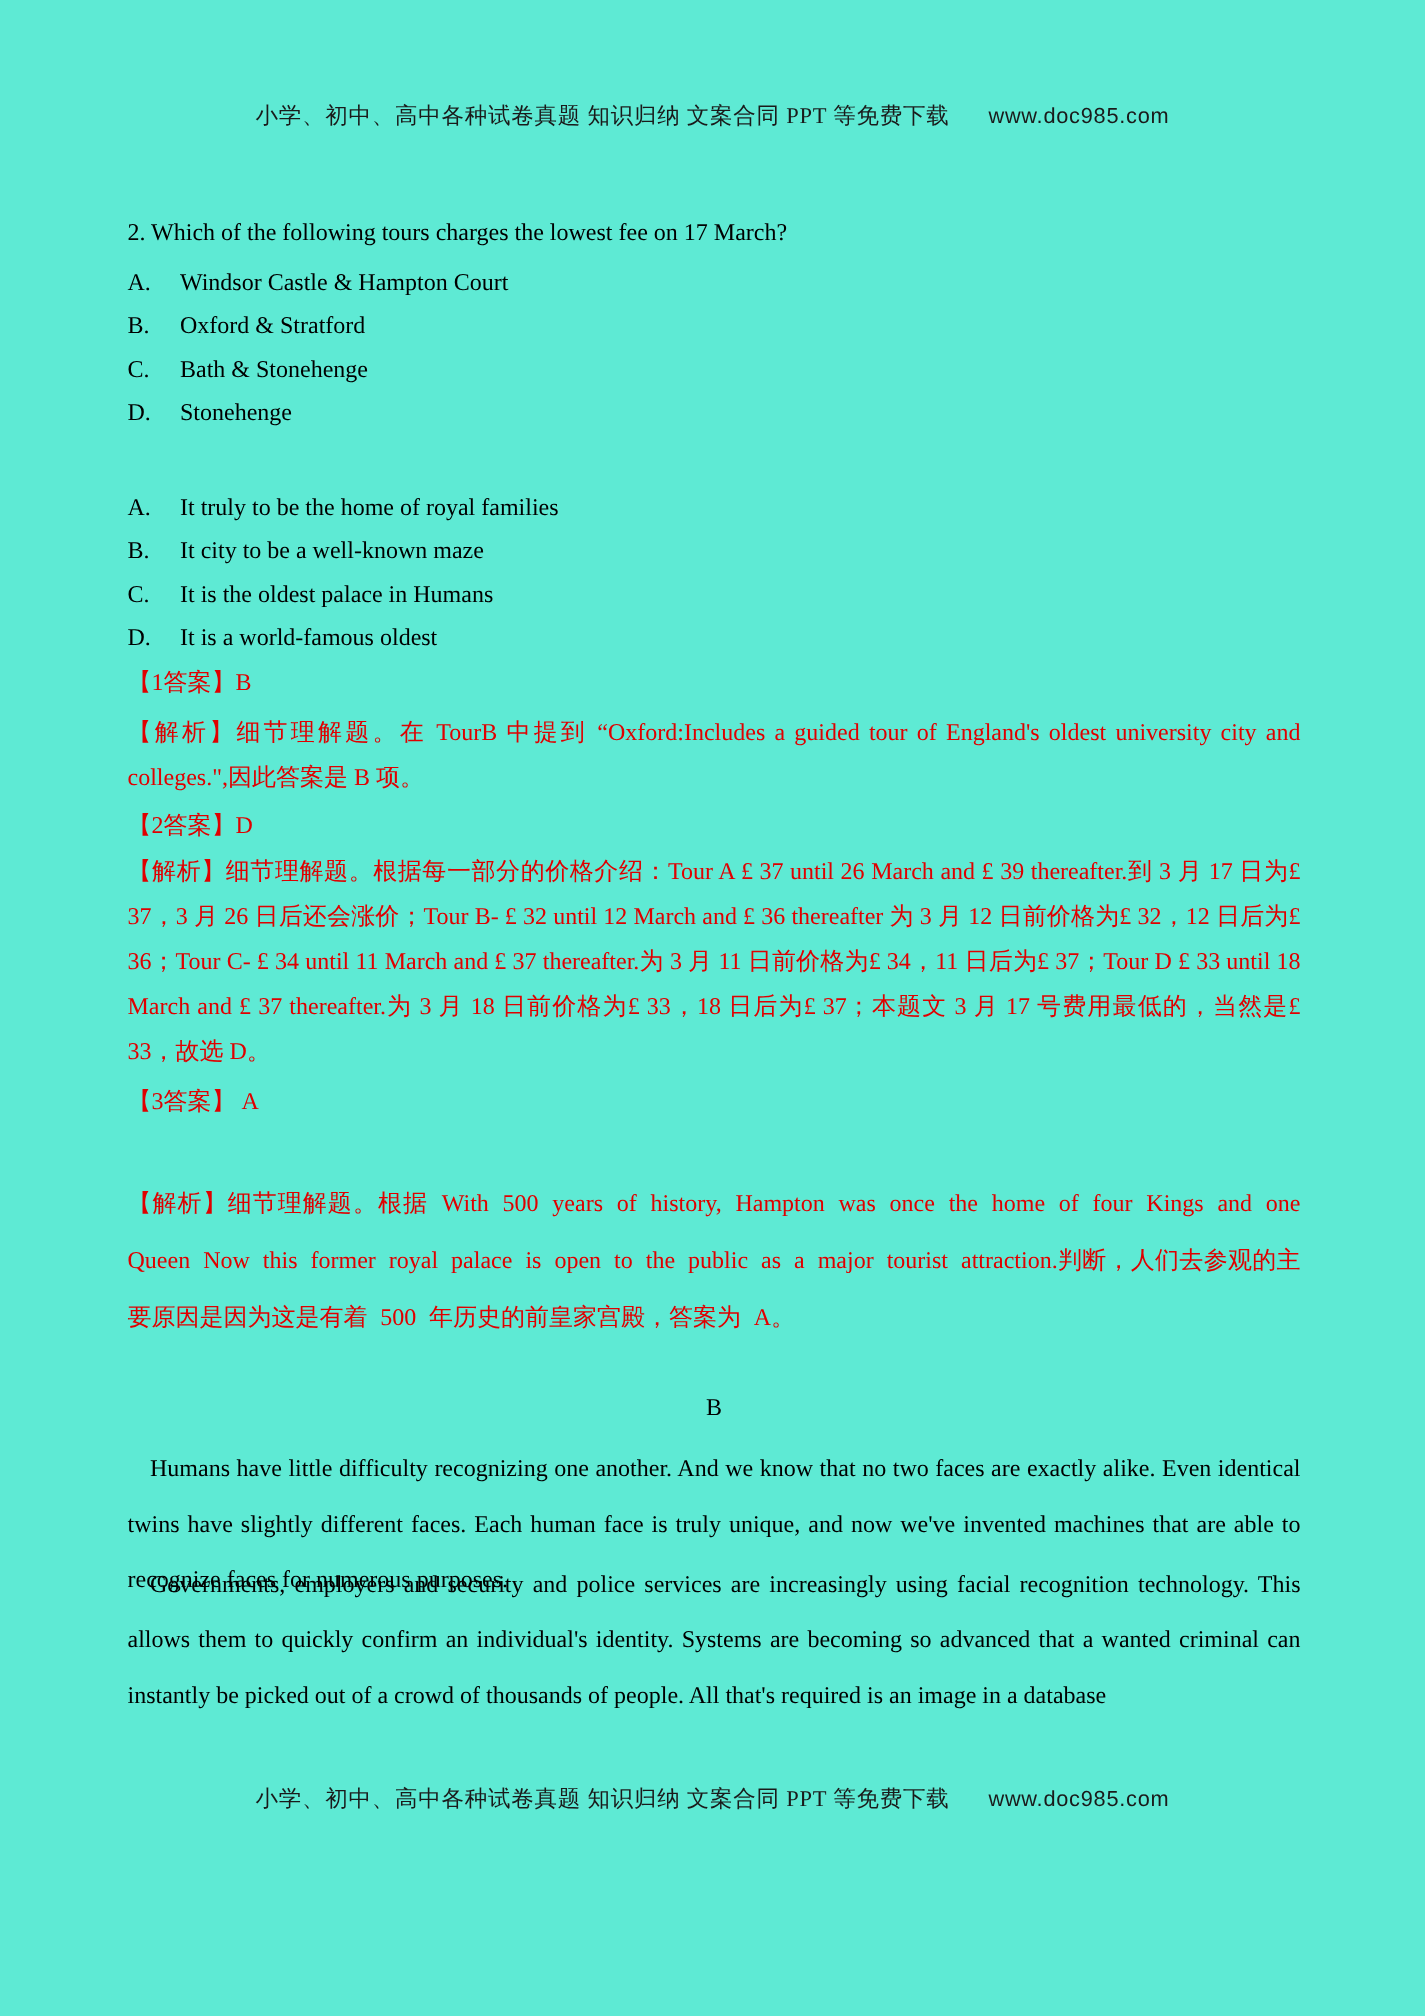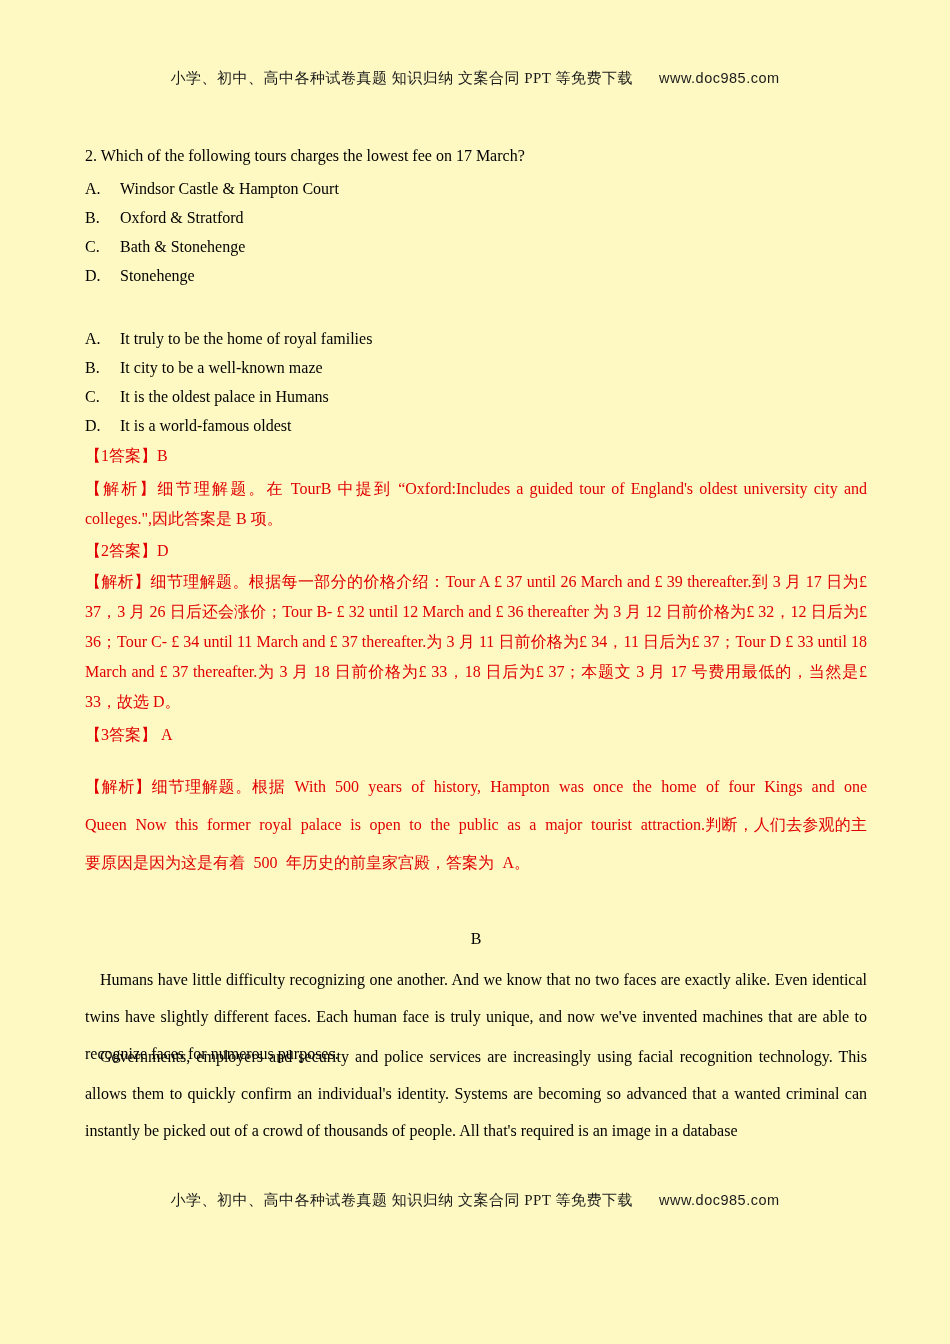--- a/index.html
+++ b/index.html
@@ -1,20 +1,20 @@
 <!DOCTYPE html>
 <html style="--red: #e00000;"><head>
 <meta charset="utf-8">
 <style>
   * { margin:0; padding:0; box-sizing:border-box; }
   html,body { background:#ffffff; }
   .page {
     position:relative;
     width:950px; height:1344px;
-    background:#fef9c3;
+    background:#5eead4;
     color:#000000;
     font-family:"Liberation Serif","DejaVu Serif",serif;
     font-size:16px;
     overflow:hidden;
   }
   .hf {
     position:absolute; left:0; width:100%;
     text-align:center;
     font-size:15px;
     line-height:18px;
@@ -96,21 +96,21 @@
     </div>
   </div>
 
   <div class="sec ans-label" style="top:445px">【1答案】B</div>
   <div class="sec ans-body" style="top:474px; height:62px">【解析】细节理解题。在 TourB 中提到 “Oxford:Includes a guided tour of England's oldest university city and colleges.",因此答案是 B 项。</div>
 
   <div class="sec ans-label" style="top:540px">【2答案】D</div>
   <div class="sec ans-body" style="top:567px; height:152px">【解析】细节理解题。根据每一部分的价格介绍：Tour A £ 37 until 26 March and £ 39 thereafter.到 3 月 17 日为£ 37，3 月 26 日后还会涨价；Tour B- £ 32 until 12 March and £ 36 thereafter 为 3 月 12 日前价格为£ 32，12 日后为£ 36；Tour C- £ 34 until 11 March and £ 37 thereafter.为 3 月 11 日前价格为£ 34，11 日后为£ 37；Tour D £ 33 until 18 March and £ 37 thereafter.为 3 月 18 日前价格为£ 33，18 日后为£ 37；本题文 3 月 17 号费用最低的，当然是£ 33，故选 D。</div>
 
   <div class="sec ans-label" style="top:724px">【3答案】 A</div>
-  <div class="sec ans-body wide" style="top:768px; height:118px">【解析】细节理解题。根据 With 500 years of history, Hampton was once the home of four Kings and one Queen Now this former royal palace is open to the public as a major tourist attraction.判断，人们去参观的主要原因是因为这是有着 500 年历史的前皇家宫殿，答案为 A。</div>
+  <div class="sec ans-body wide" style="top:784px; height:118px">【解析】细节理解题。根据 With 500 years of history, Hampton was once the home of four Kings and one Queen Now this former royal palace is open to the public as a major tourist attraction.判断，人们去参观的主要原因是因为这是有着 500 年历史的前皇家宫殿，答案为 A。</div>
 
   <div class="sec b-head" style="top:928px">B</div>
   <div class="sec para" style="top:961px; height:112px">Humans have little difficulty recognizing one another. And we know that no two faces are exactly alike. Even identical twins have slightly different faces. Each human face is truly unique, and now we've invented machines that are able to recognize faces for numerous purposes.</div>
   <div class="sec para" style="top:1038px; height:112px">Governments, employers and security and police services are increasingly using facial recognition technology. This allows them to quickly confirm an individual's identity. Systems are becoming so advanced that a wanted criminal can instantly be picked out of a crowd of thousands of people. All that's required is an image in a database</div>
 
   <div class="hf" style="top:1191px">
     <span>小学、初中、高中各种试卷真题 知识归纳 文案合同 PPT 等免费下载</span><span class="url">www.doc985.com</span>
   </div>
 
 </div>

